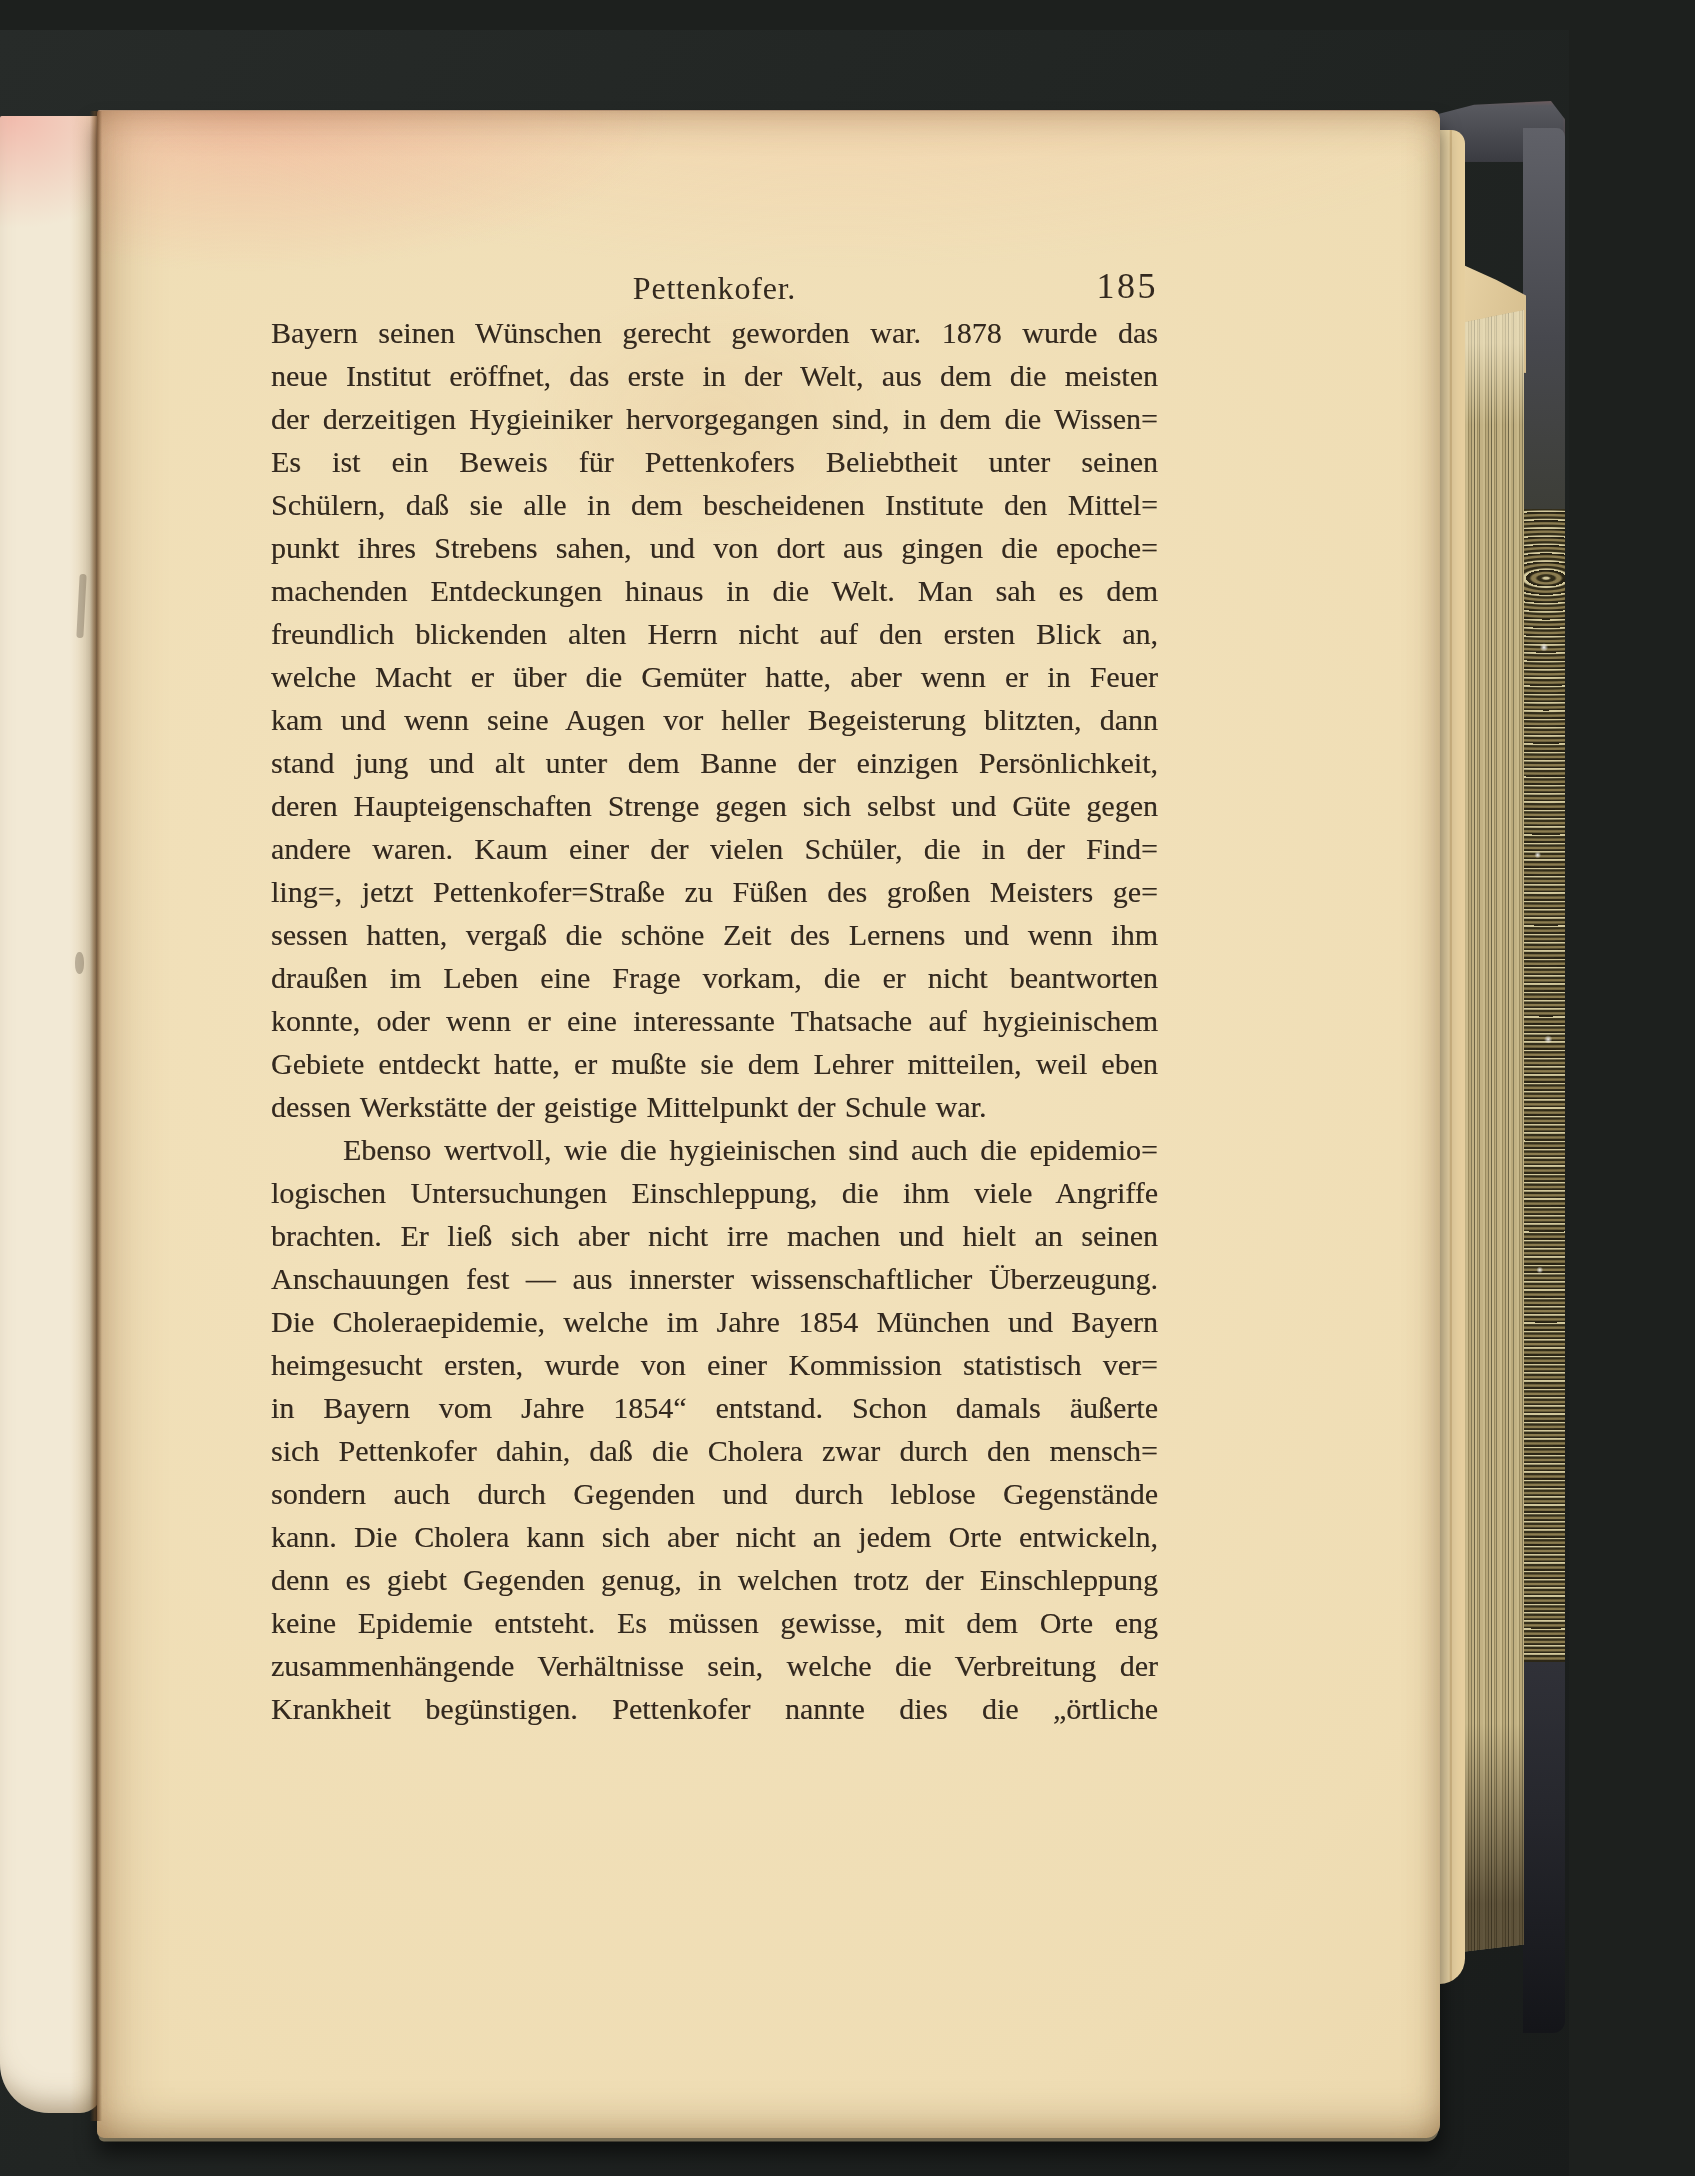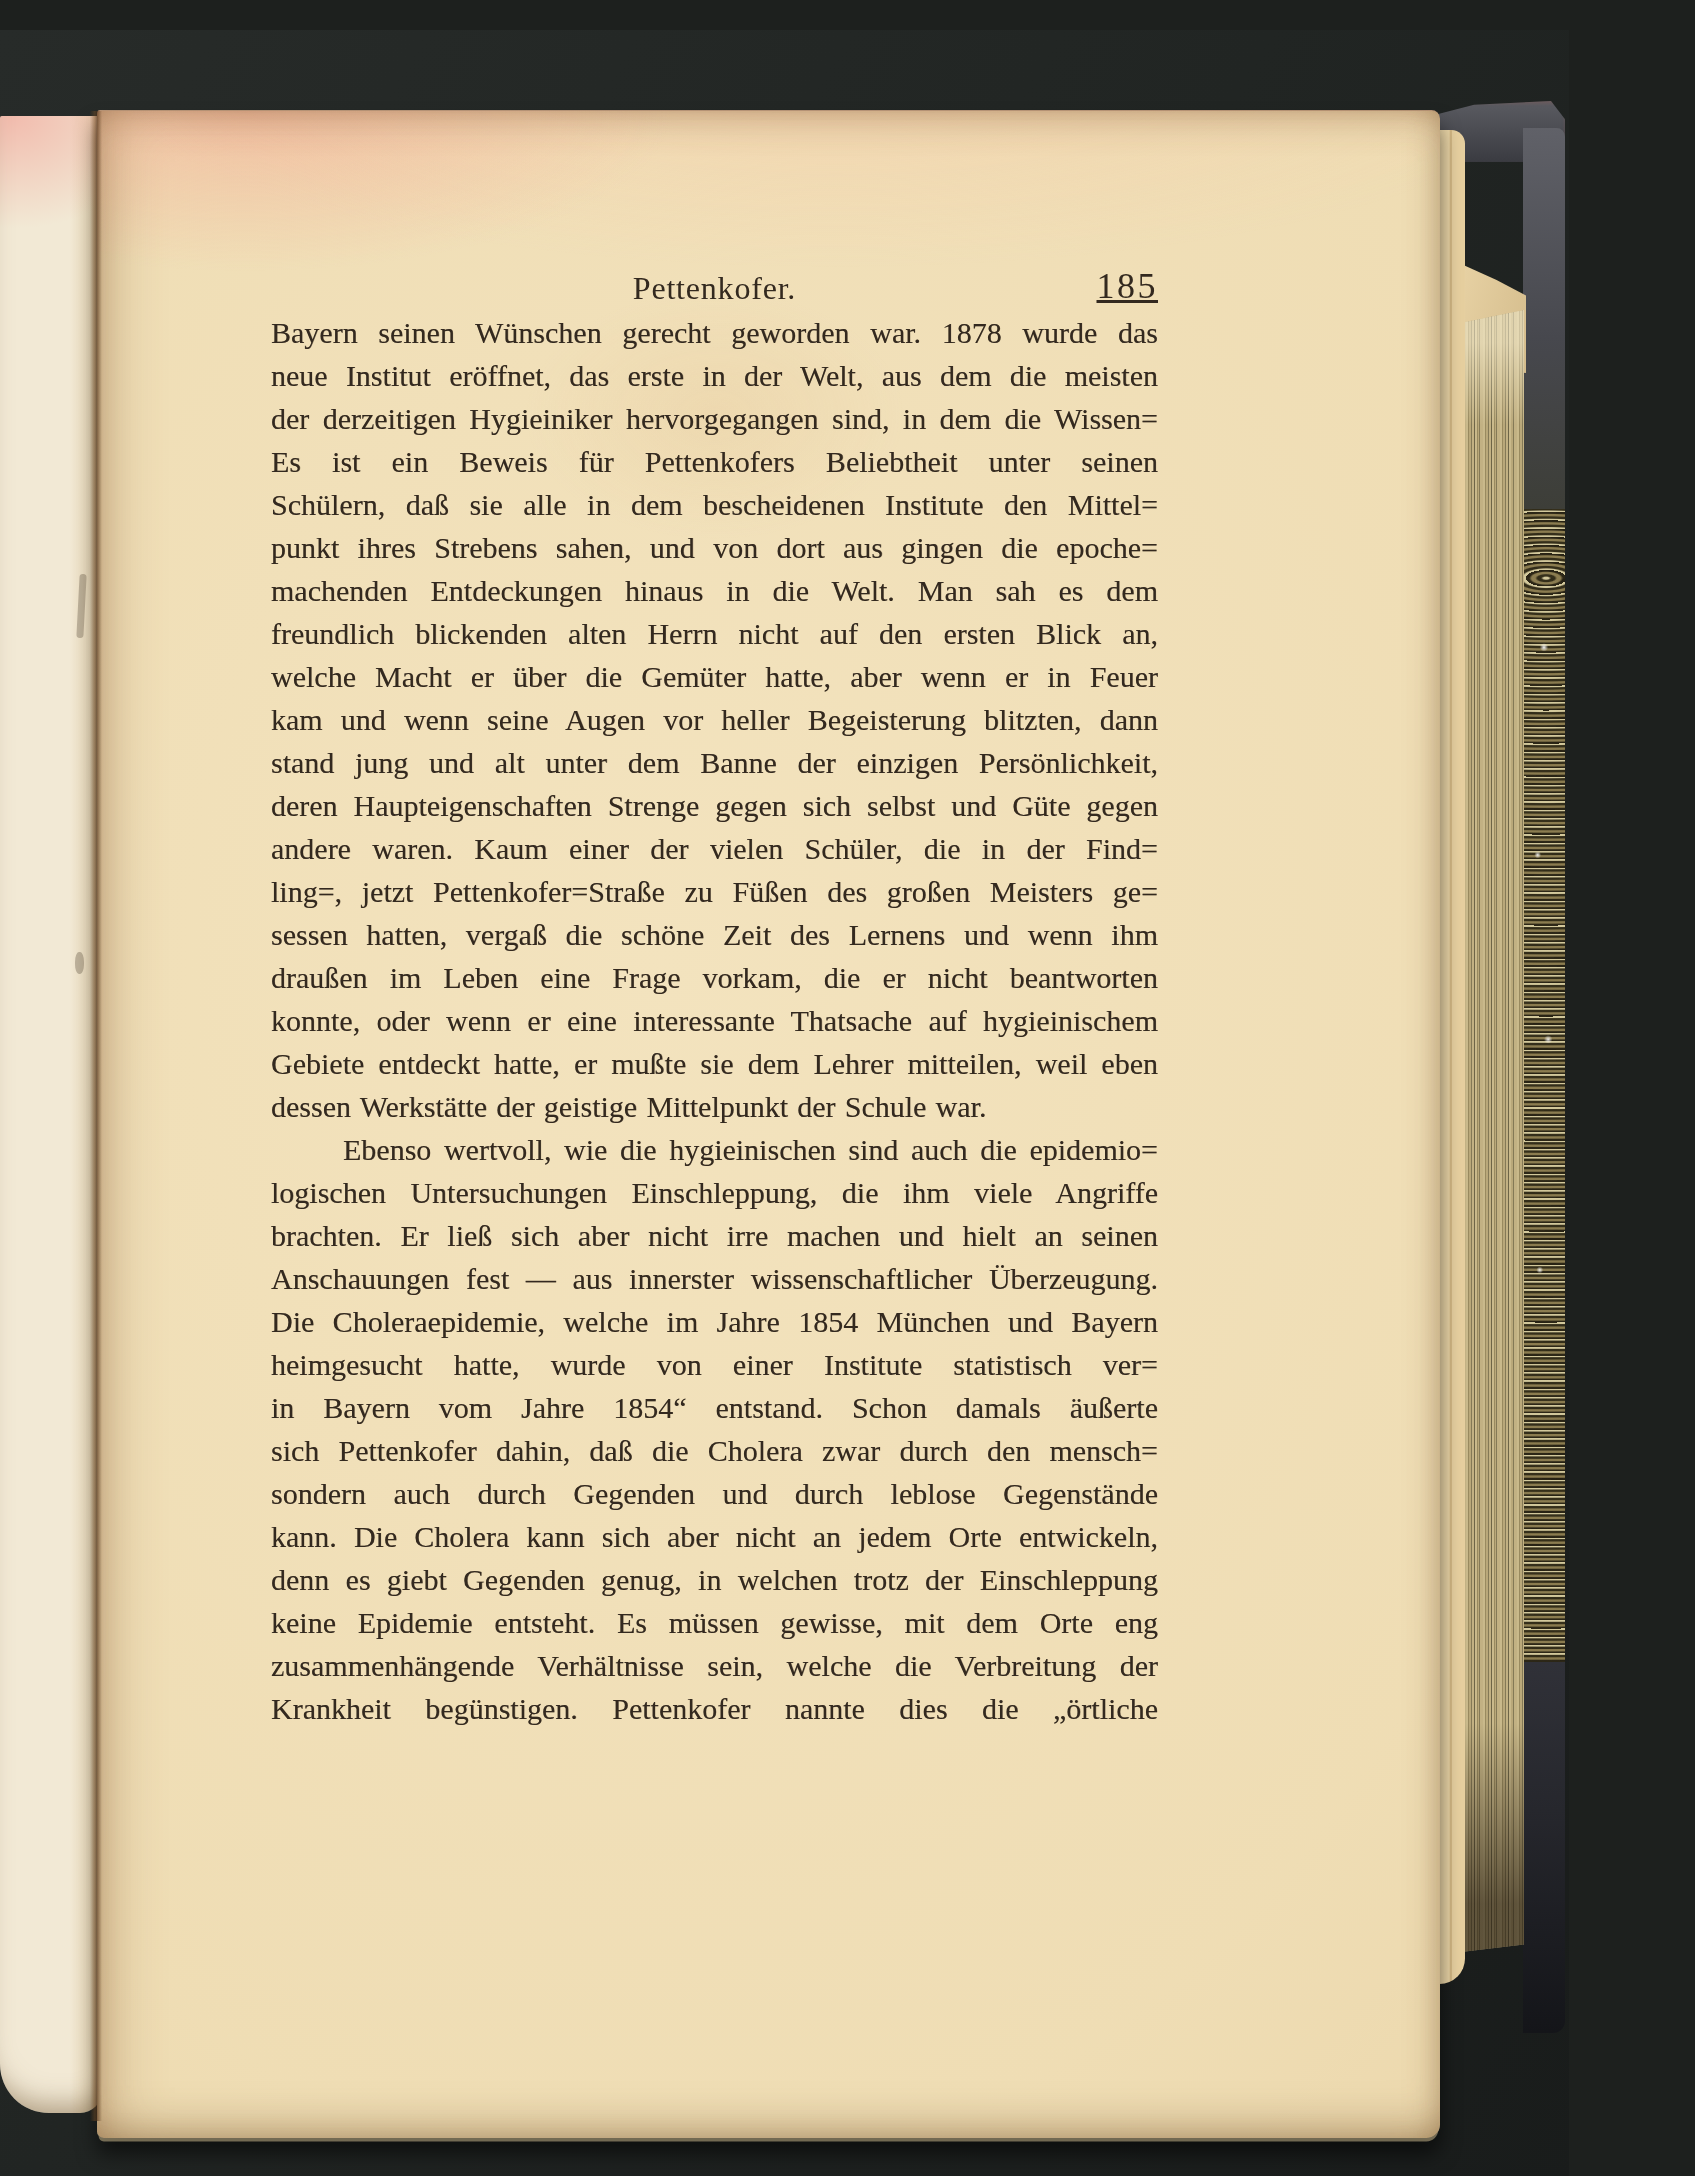--- a/index.html
+++ b/index.html
@@ -82,21 +82,21 @@
     background:linear-gradient(90deg,transparent,rgba(120,80,40,.45) 40%,rgba(80,50,25,.6) 60%,transparent);}
 
   .blemish{position:absolute;background:rgba(70,55,40,.3);}
   .blem-a{left:78px;top:544px;width:6.8px;height:64px;border-radius:3.4px;transform:rotate(3deg);}
   .blem-b{left:75px;top:922px;width:8.5px;height:22px;border-radius:45%;}
 
   
   .header-row{position:absolute;left:271px;top:237px;width:887px;height:42px;color:#33291f;}
   .running-title{position:absolute;left:50%;transform:translateX(-50%);
     font-size:32px;line-height:42px;letter-spacing:0.8px;}
-  .page-number{position:absolute;right:0;top:-1.7px;font-size:36px;line-height:42px;letter-spacing:2.5px;text-decoration:underline;}
+  .page-number{position:absolute;right:0;top:-1.7px;font-size:36px;line-height:42px;letter-spacing:2.5px;}
 
   
   .text-block{position:absolute;left:271px;top:281px;width:887px;color:#33291f;}
   .line{font-size:30px;height:43px;line-height:43px;word-spacing:1.7px;
     text-align:justify;text-align-last:justify;overflow:hidden;
     text-shadow:0.3px 0.3px 0.5px rgba(60,45,30,.45);}
   .line.indent{text-indent:72px;font-family:Liberation Serif, serif;}
   .line.para-end{text-align-last:left;}
 </style>
 </head>
@@ -146,21 +146,21 @@
       <div class="line">sessen hatten, vergaß die schöne Zeit des Lernens und wenn ihm</div>
       <div class="line">draußen im Leben eine Frage vorkam, die er nicht beantworten</div>
       <div class="line">konnte, oder wenn er eine interessante Thatsache auf hygieinischem</div>
       <div class="line">Gebiete entdeckt hatte, er mußte sie dem Lehrer mitteilen, weil eben</div>
       <div class="line para-end">dessen Werkstätte der geistige Mittelpunkt der Schule war.</div>
       <div class="line indent">Ebenso wertvoll, wie die hygieinischen sind auch die epidemio=</div>
       <div class="line">logischen Untersuchungen Einschleppung, die ihm viele Angriffe</div>
       <div class="line">brachten.  Er ließ sich aber nicht irre machen und hielt an seinen</div>
       <div class="line">Anschauungen fest — aus innerster wissenschaftlicher Überzeugung.</div>
       <div class="line">Die Choleraepidemie, welche im Jahre 1854 München und Bayern</div>
-      <div class="line">heimgesucht hatte, wurde von einer Institute statistisch ver=</div>
+      <div class="line">heimgesucht ersten, wurde von einer Kommission statistisch ver=</div>
       <div class="line">in Bayern vom Jahre 1854“ entstand.  Schon damals äußerte</div>
       <div class="line">sich Pettenkofer dahin, daß die Cholera zwar durch den mensch=</div>
       <div class="line">sondern auch durch Gegenden und durch leblose Gegenstände geschehen</div>
       <div class="line">kann.  Die Cholera kann sich aber nicht an jedem Orte entwickeln,</div>
       <div class="line">denn es giebt Gegenden genug, in welchen trotz der Einschleppung</div>
       <div class="line">keine Epidemie entsteht.  Es müssen gewisse, mit dem Orte eng</div>
       <div class="line">zusammenhängende Verhältnisse sein, welche die Verbreitung der</div>
       <div class="line">Krankheit begünstigen.  Pettenkofer nannte dies die „örtliche</div>
     </div>
 

